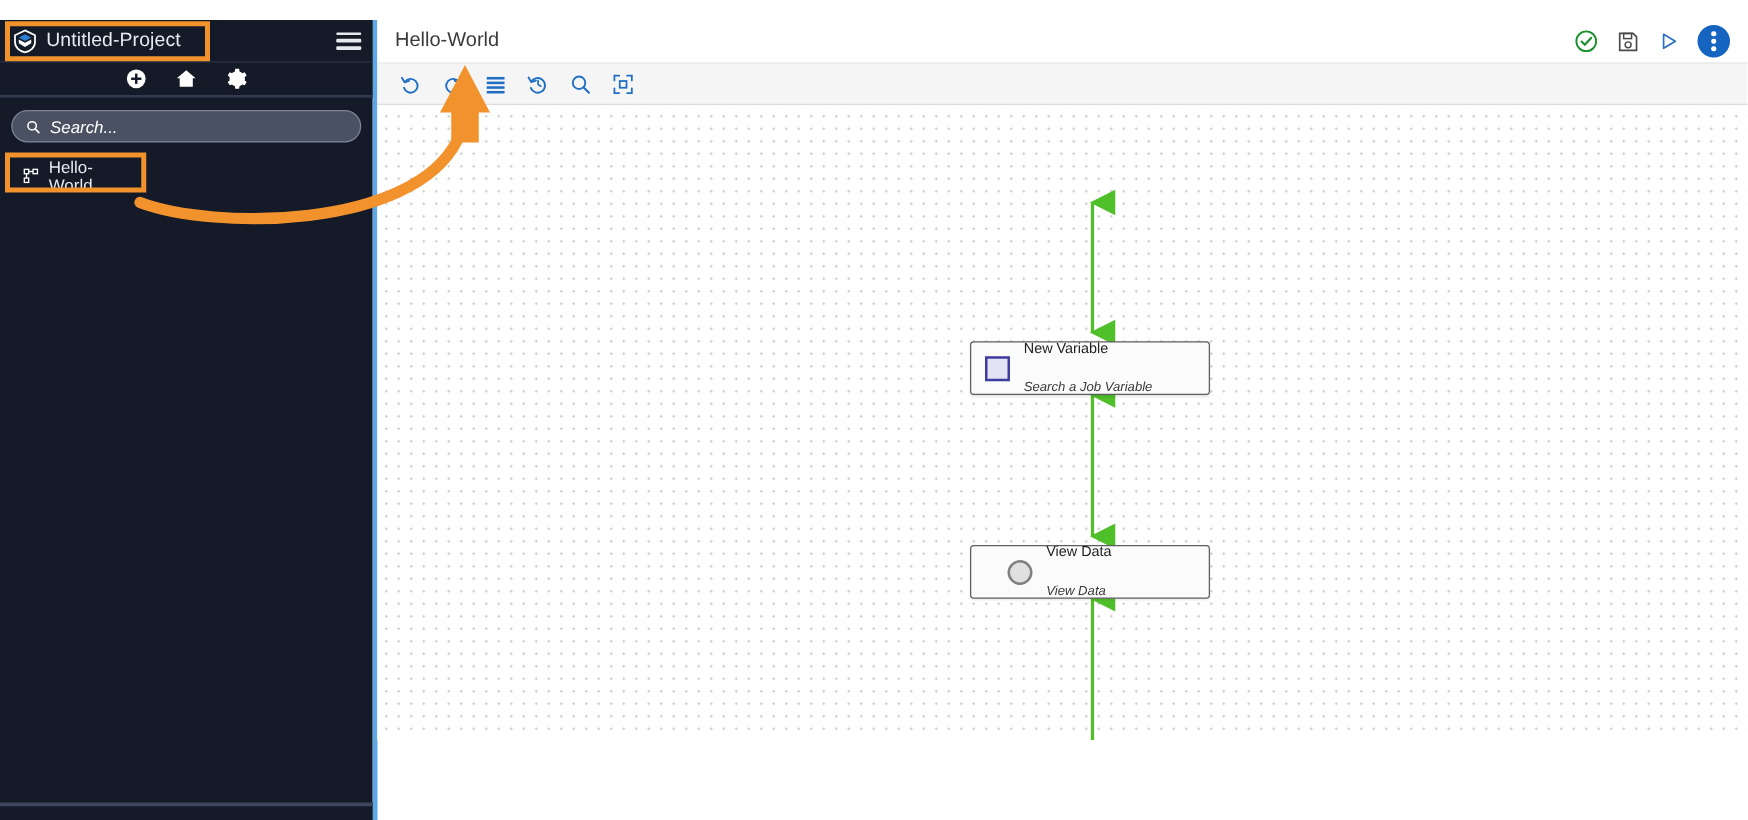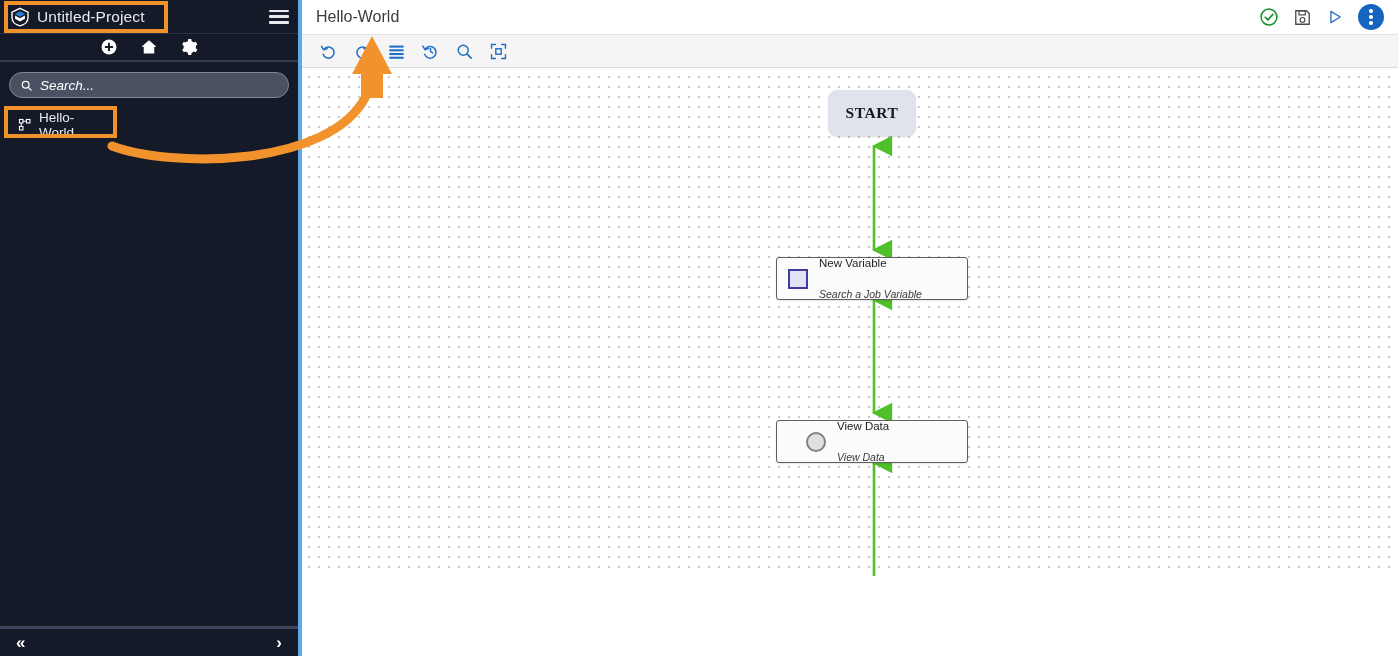--- a/index.html
+++ b/index.html
@@ -2,21 +2,21 @@
 <html><head>
 <meta charset="utf-8">
 <style>
   * { box-sizing: border-box; margin: 0; padding: 0; }
   html, body {
     width: 1398px; height: 656px;
     overflow: hidden;
     font-family: "Liberation Sans", sans-serif;
     background: #ffffff;
   }
-  #app { position: relative; width: 1398px; height: 576px; display: flex; }
+  #app { position: relative; width: 1398px; height: 576px; display: flex; margin-top: 16px; }
 
   
   #sidebar {
     width: 298px; height: 656px;
     background: #141a28;
     display: flex; flex-direction: column;
     position: relative;
     flex: 0 0 298px;
   }
   .sb-header {
@@ -301,23 +301,20 @@
         <defs>
           <marker id="ah" markerWidth="9" markerHeight="9" refX="4.5" refY="7.6" orient="auto">
             <path d="M0.6 0.6 L8.4 0.6 L4.5 8.4 Z" fill="#4fbf2a"></path>
           </marker>
         </defs>
         <line x1="572" y1="78" x2="572" y2="182" stroke="#4fbf2a" stroke-width="2.6" marker-start="url(#ah)" marker-end="url(#ah)"></line>
         <line x1="572" y1="232" x2="572" y2="345" stroke="#4fbf2a" stroke-width="2.6" marker-start="url(#ah)" marker-end="url(#ah)"></line>
         <line x1="572" y1="395" x2="572" y2="521" stroke="#4fbf2a" stroke-width="2.6" marker-start="url(#ah)" marker-end="url(#ah)"></line>
       </svg>
 
-      <div class="node node-terminal node-start" style="left:526px;top:22px;">
-        <span>START</span>
-      </div>
 
       <div class="node node-task" style="left:474px;top:189px;">
         <div class="task-ico">
           <div class="sq-ico"></div>
         </div>
         <div class="task-text">
           <span class="task-title">New Variable</span>
           <span class="task-sub">Search a Job Variable</span>
         </div>
       </div>

